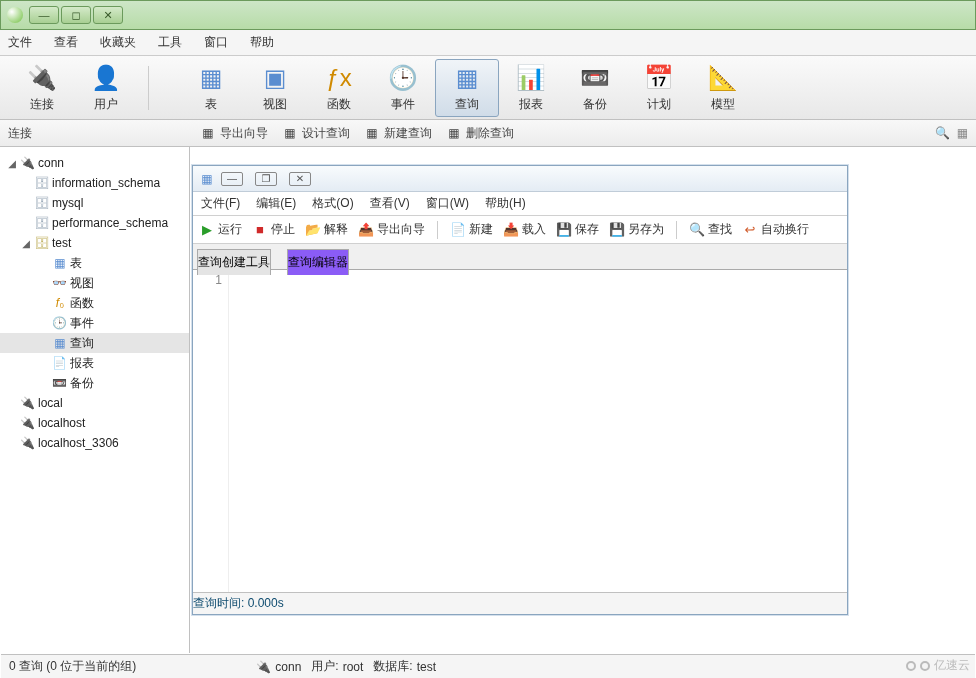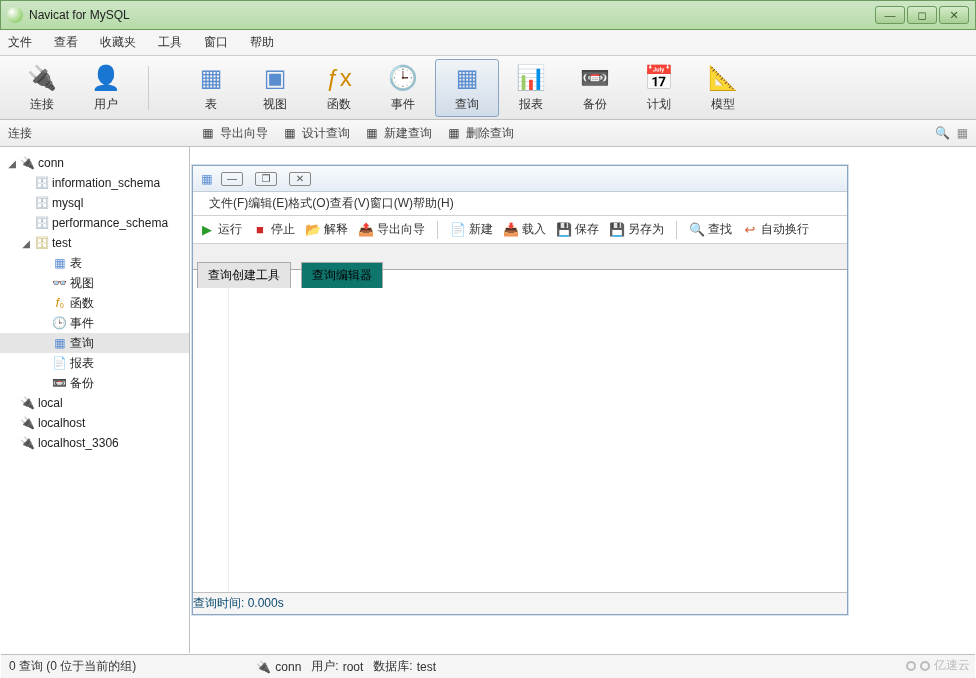--- a/index.html
+++ b/index.html
@@ -42,30 +42,30 @@
 .main { flex: 1; background: #fff; position: relative; }
 
 
 .qwin { position: absolute; left: 2px; top: 18px; width: 656px; height: 450px; border: 1px solid #8aa5bf; background: #fff; box-shadow: 0 0 0 1px #d4e0ec; display: flex; flex-direction: column; }
 .qwin .qtitle { height: 26px; background: linear-gradient(#f8fbfd,#e4ecf4); border-bottom: 1px solid #c0ccd8; display: flex; align-items: center; padding: 0 6px; }
 .qwin .qtitle .qicon { width: 16px; height: 16px; margin-right: 6px; display: flex; align-items: center; justify-content: center; }
 .qwin .qtitle .txt { flex: 1; color: #222; }
 .qwin .qtitle .btns { display: flex; gap: 12px; }
 .qwin .qtitle .btns span { width: 22px; height: 14px; border: 1px solid #888; border-radius: 2px; display: flex; align-items: center; justify-content: center; font-size: 10px; color: #555; }
 
-.qwin .qmenu { height: 24px; border-bottom: 1px solid #d0d0d0; display: flex; align-items: center; padding: 0 16px; color: #333; }
+.qwin .qmenu { height: 24px; border-bottom: 1px solid #d0d0d0; display: flex; align-items: center; padding: 0 8px; gap: 16px; color: #333; }
 
 .qwin .qtool { height: 28px; border-bottom: 1px solid #d0d0d0; display: flex; align-items: center; padding: 0 6px; gap: 10px; }
 .qwin .qtool .itm { display: flex; align-items: center; gap: 3px; color: #333; }
 .qwin .qtool .sep { width: 1px; height: 18px; background: #ccc; margin: 0 2px; }
 .qwin .qtool .ico { width: 16px; height: 16px; display: flex; align-items: center; justify-content: center; font-size: 13px; }
 
 .qwin .qtabs { height: 26px; display: flex; align-items: flex-end; padding-left: 4px; background: #f0f0f0; border-bottom: 1px solid #aaa; }
-.qwin .qtabs .tab { padding: 4px 10px; border: 1px solid #aaa; border-bottom: none; background: #e4e4e4; margin-right: 10px; position: relative; top: 19px; }
-.qwin .qtabs .tab.active { background: #0f766e; }
+.qwin .qtabs .tab { padding: 4px 0; border: 1px solid #aaa; border-bottom: none; background: #e4e4e4; margin-right: 16px; position: relative; top: 6px; }
+.qwin .qtabs .tab.active { background: #8b5cf6; }
 
 .qwin .editor { flex: 1; background: #fff; display: flex; border-top: none; }
 .qwin .editor .gutter { width: 36px; background: #fff; border-right: 1px solid #eee; text-align: right; color: #888; padding: 3px 6px 0 0; }
 .qwin .editor .code { flex: 1; padding: 3px 4px; }
 
 .qwin .qstatus { height: 22px; border-top: 1px solid #c0c0c0; background: #f5f5f5; display: flex; align-items: center; }
 .qwin .qstatus .l { flex: 1; padding-left: 8px; color: #333; }
 .qwin .qstatus .r { padding-right: 12px; color: #0c4a6e; }
 
 .statusbar { height: 24px; border-top: 1px solid #c0c0c0; background: #f5f5f5; display: flex; align-items: center; padding: 0 8px; gap: 10px; position: absolute; bottom: 0; left: 1px; right: 1px; }
@@ -98,21 +98,20 @@
 .ic-save { color: #5a8dd0; }
 .ic-saveas { color: #5a8dd0; }
 .ic-search { color: #5a8dd0; }
 .ic-wrap { color: #d05a2a; }
 </style>
 </head>
 <body>
 
 <div class="titlebar">
   <div class="appicon"></div>
-  <div class="title">Navicat for MySQL</div>
   <div class="winbtns">
     <span>—</span>
     <span>◻</span>
     <span>✕</span>
   </div>
 </div>
 
 <div class="menubar">
   <span>文件</span>
   <span>查看</span>

